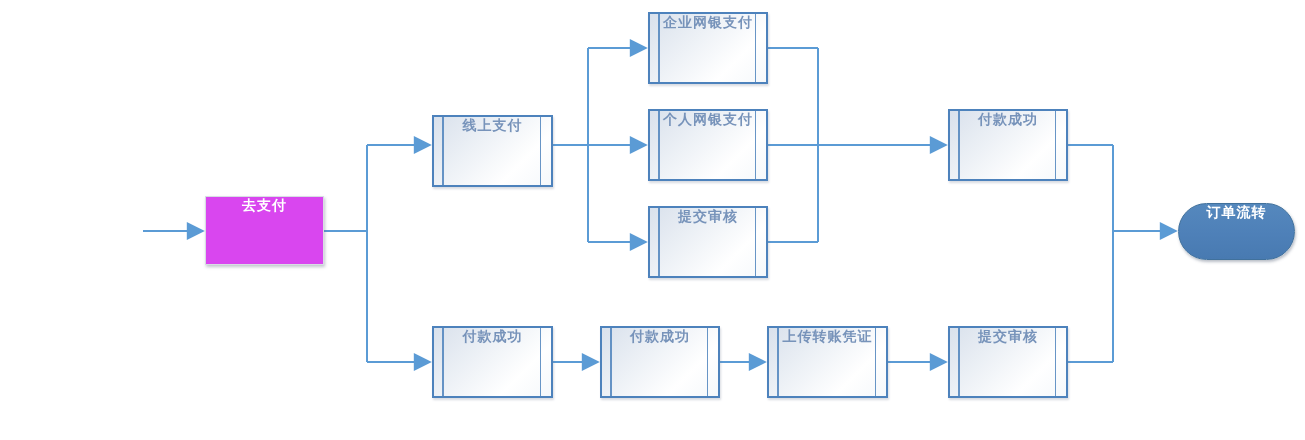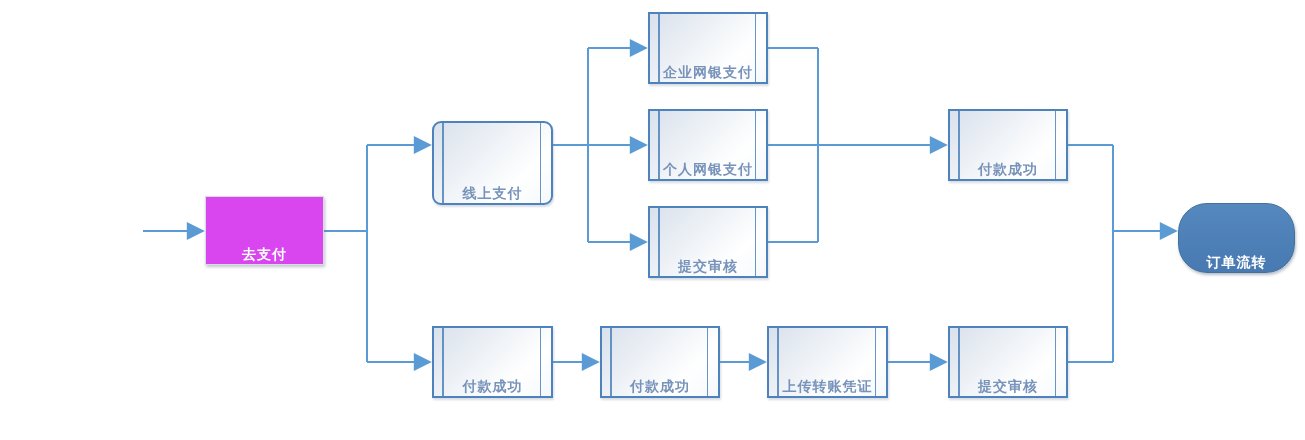--- a/index.html
+++ b/index.html
@@ -13,21 +13,21 @@
   }
   .edges {
     position: absolute;
     left: 0; top: 0;
     width: 1305px; height: 440px;
     pointer-events: none;
   }
   .node {
     position: absolute;
     display: flex;
-    align-items: flex-end;
+    align-items: flex-start;
     justify-content: center;
     box-sizing: border-box;
     font-size: 14px;
     letter-spacing: 1px;
     white-space: nowrap;
     cursor: default;
   }
   .terminal {
     border-radius: 29px;
     background: linear-gradient(180deg, #5588bd 0%, #4e80b8 55%, #487ab1 100%);
@@ -91,21 +91,21 @@
       <path d="M720,362 H765" marker-end="url(#arrow)"></path>
       <path d="M888,362 H946" marker-end="url(#arrow)"></path>
     </g>
   </svg>
 
 
   <div class="node action" style="left:205px; top:196px; width:119px; height:69px;">
     <span class="node-label">去支付</span>
   </div>
 
-  <div class="node process" style="left:432px; top:121px; width:121px; height:84px;border-radius:9px;">
+  <div class="node process" style="left:432px; top:115px; width:121px; height:72px;">
     <span class="node-label">线上支付</span>
   </div>
 
   <div class="node process" style="left:648px; top:12px; width:120px; height:72px;">
     <span class="node-label">企业网银支付</span>
   </div>
 
   <div class="node process" style="left:648px; top:109px; width:120px; height:72px;">
     <span class="node-label">个人网银支付</span>
   </div>
@@ -127,17 +127,17 @@
   </div>
 
   <div class="node process" style="left:767px; top:326px; width:121px; height:72px;">
     <span class="node-label">上传转账凭证</span>
   </div>
 
   <div class="node process" style="left:948px; top:326px; width:120px; height:72px;">
     <span class="node-label">提交审核</span>
   </div>
 
-  <div class="node terminal" style="left:1178px; top:203px; width:117px; height:70px;">
+  <div class="node terminal" style="left:1178px; top:203px; width:117px; height:57px;">
     <span class="node-label">订单流转</span>
   </div>
 
 </div>
 
 </body></html>

